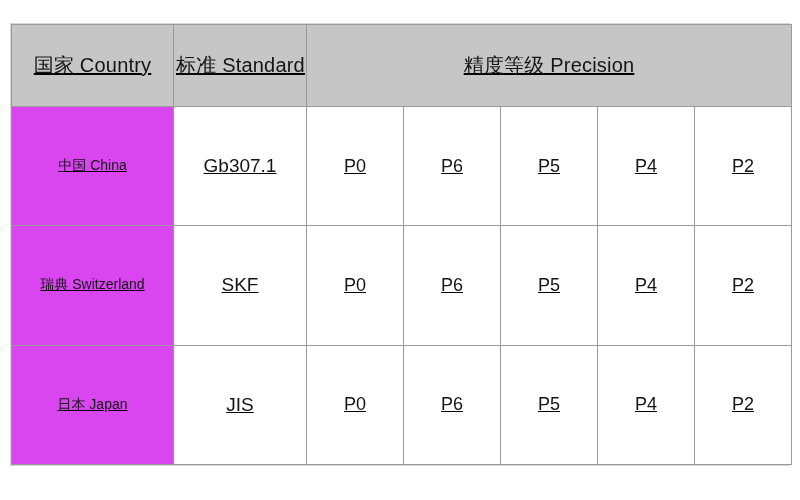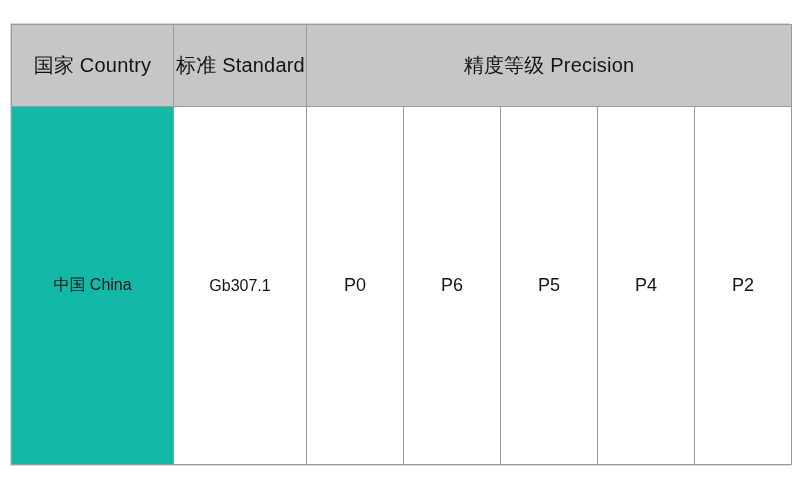--- a/index.html
+++ b/index.html
@@ -16,20 +16,21 @@
 
   #table-wrap {
     position: absolute;
     left: 10px;
     top: 23px;
     width: 780px;
     height: 443px;
     box-sizing: border-box;
     border: 1px solid #d6d6d6;
     background: #ffffff;
+    text-decoration: underline;
   }
 
   table.spec-table {
     width: 100%;
     height: 100%;
     border-collapse: collapse;
     table-layout: fixed;
     background: #ffffff;
   }
 
@@ -57,25 +58,25 @@
   th.col-standard { width: 133px; margin-left: 20px; }
   th.col-precision-group { }
 
   
   tr.data-row td {
     height: 72px;
     font-size: 18px;
     background: #ffffff;
   }
   tr.data-row td.country-cell {
-    background: #14b8a6;
-    font-size: 16px;
+    background: #d946ef;
+    font-size: 14px;
   }
   tr.data-row td.standard-cell {
-    font-size: 16px;
+    font-size: 19px;
   }
   tr.data-row td.grade-cell {
     font-size: 18px;
   }
 
   
   col.c-country   { width: 162px; }
   col.c-standard  { width: 133px; }
   col.c-grade     { width: 97px;  }
 </style>
@@ -103,15 +104,33 @@
     <tbody id="table-body">
         <tr class="data-row">
           <td class="country-cell">中国 China</td>
           <td class="standard-cell">Gb307.1</td>
           <td class="grade-cell">P0</td>
           <td class="grade-cell">P6</td>
           <td class="grade-cell">P5</td>
           <td class="grade-cell">P4</td>
           <td class="grade-cell">P2</td>
         </tr>
+        <tr class="data-row">
+          <td class="country-cell">瑞典 Switzerland</td>
+          <td class="standard-cell">SKF</td>
+          <td class="grade-cell">P0</td>
+          <td class="grade-cell">P6</td>
+          <td class="grade-cell">P5</td>
+          <td class="grade-cell">P4</td>
+          <td class="grade-cell">P2</td>
+        </tr>
+        <tr class="data-row">
+          <td class="country-cell">日本 Japan</td>
+          <td class="standard-cell">JIS</td>
+          <td class="grade-cell">P0</td>
+          <td class="grade-cell">P6</td>
+          <td class="grade-cell">P5</td>
+          <td class="grade-cell">P4</td>
+          <td class="grade-cell">P2</td>
+        </tr>
       </tbody>
   </table>
 </div>
 
 </body></html>

